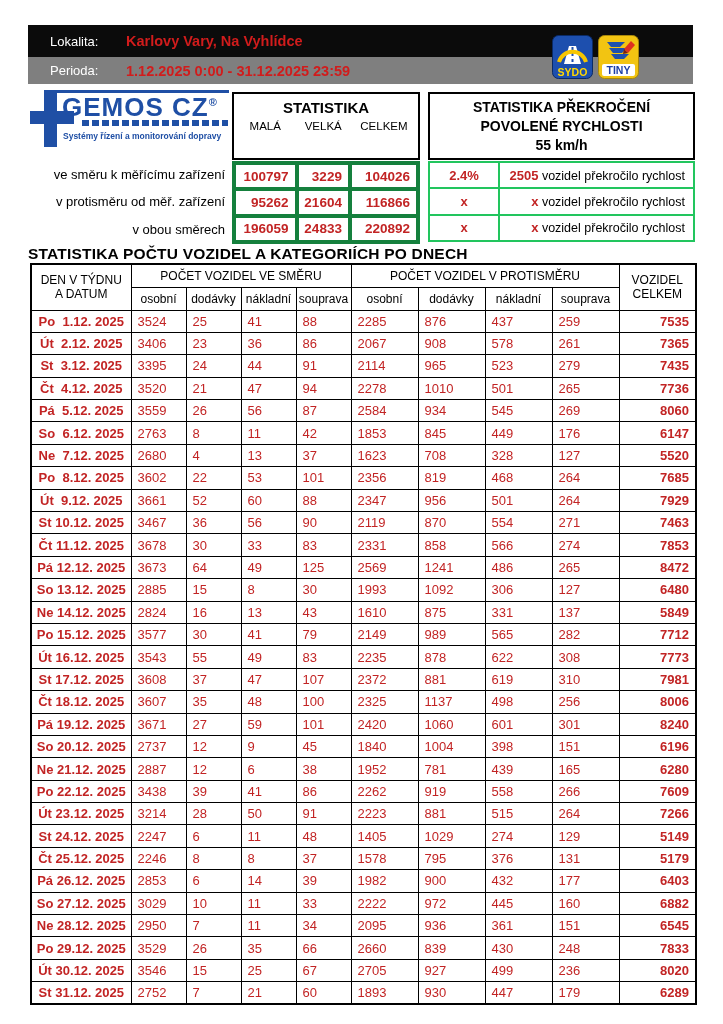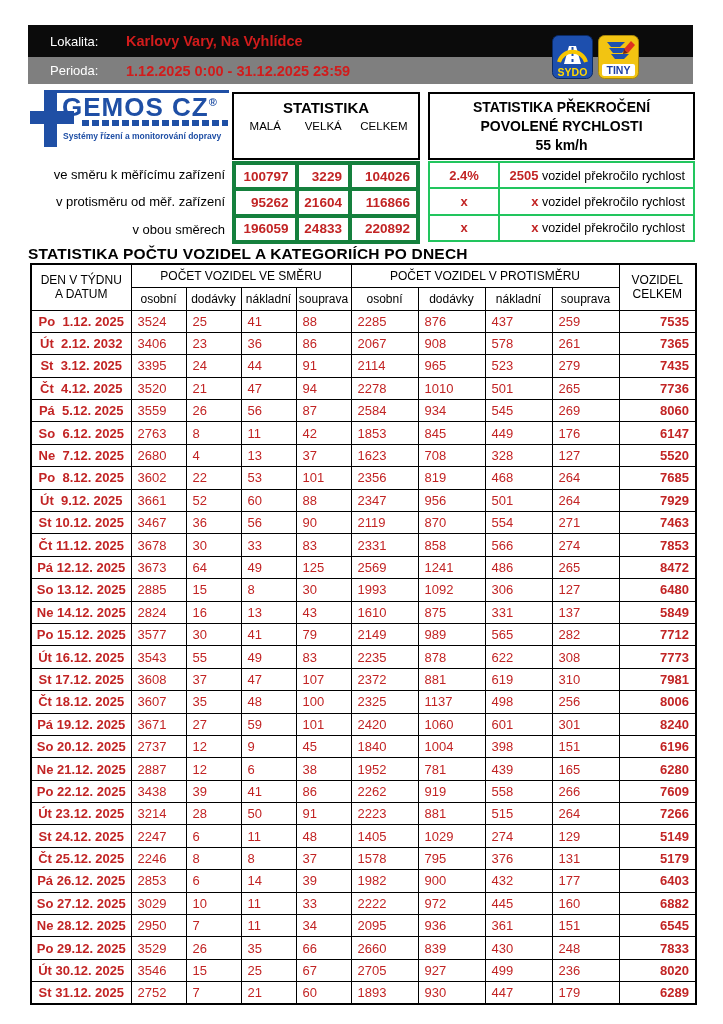--- a/index.html
+++ b/index.html
@@ -218,21 +218,21 @@
         <td class="val-cell">25</td>
         <td class="val-cell">41</td>
         <td class="val-cell">88</td>
         <td class="val-cell">2285</td>
         <td class="val-cell">876</td>
         <td class="val-cell">437</td>
         <td class="val-cell">259</td>
         <td class="total-cell">7535</td>
       </tr>
       <tr>
-        <td class="day-cell">Út  2.12. 2032</td>
+        <td class="day-cell">Út  2.12. 2025</td>
         <td class="val-cell">3406</td>
         <td class="val-cell">23</td>
         <td class="val-cell">36</td>
         <td class="val-cell">86</td>
         <td class="val-cell">2067</td>
         <td class="val-cell">908</td>
         <td class="val-cell">578</td>
         <td class="val-cell">261</td>
         <td class="total-cell">7365</td>
       </tr>

